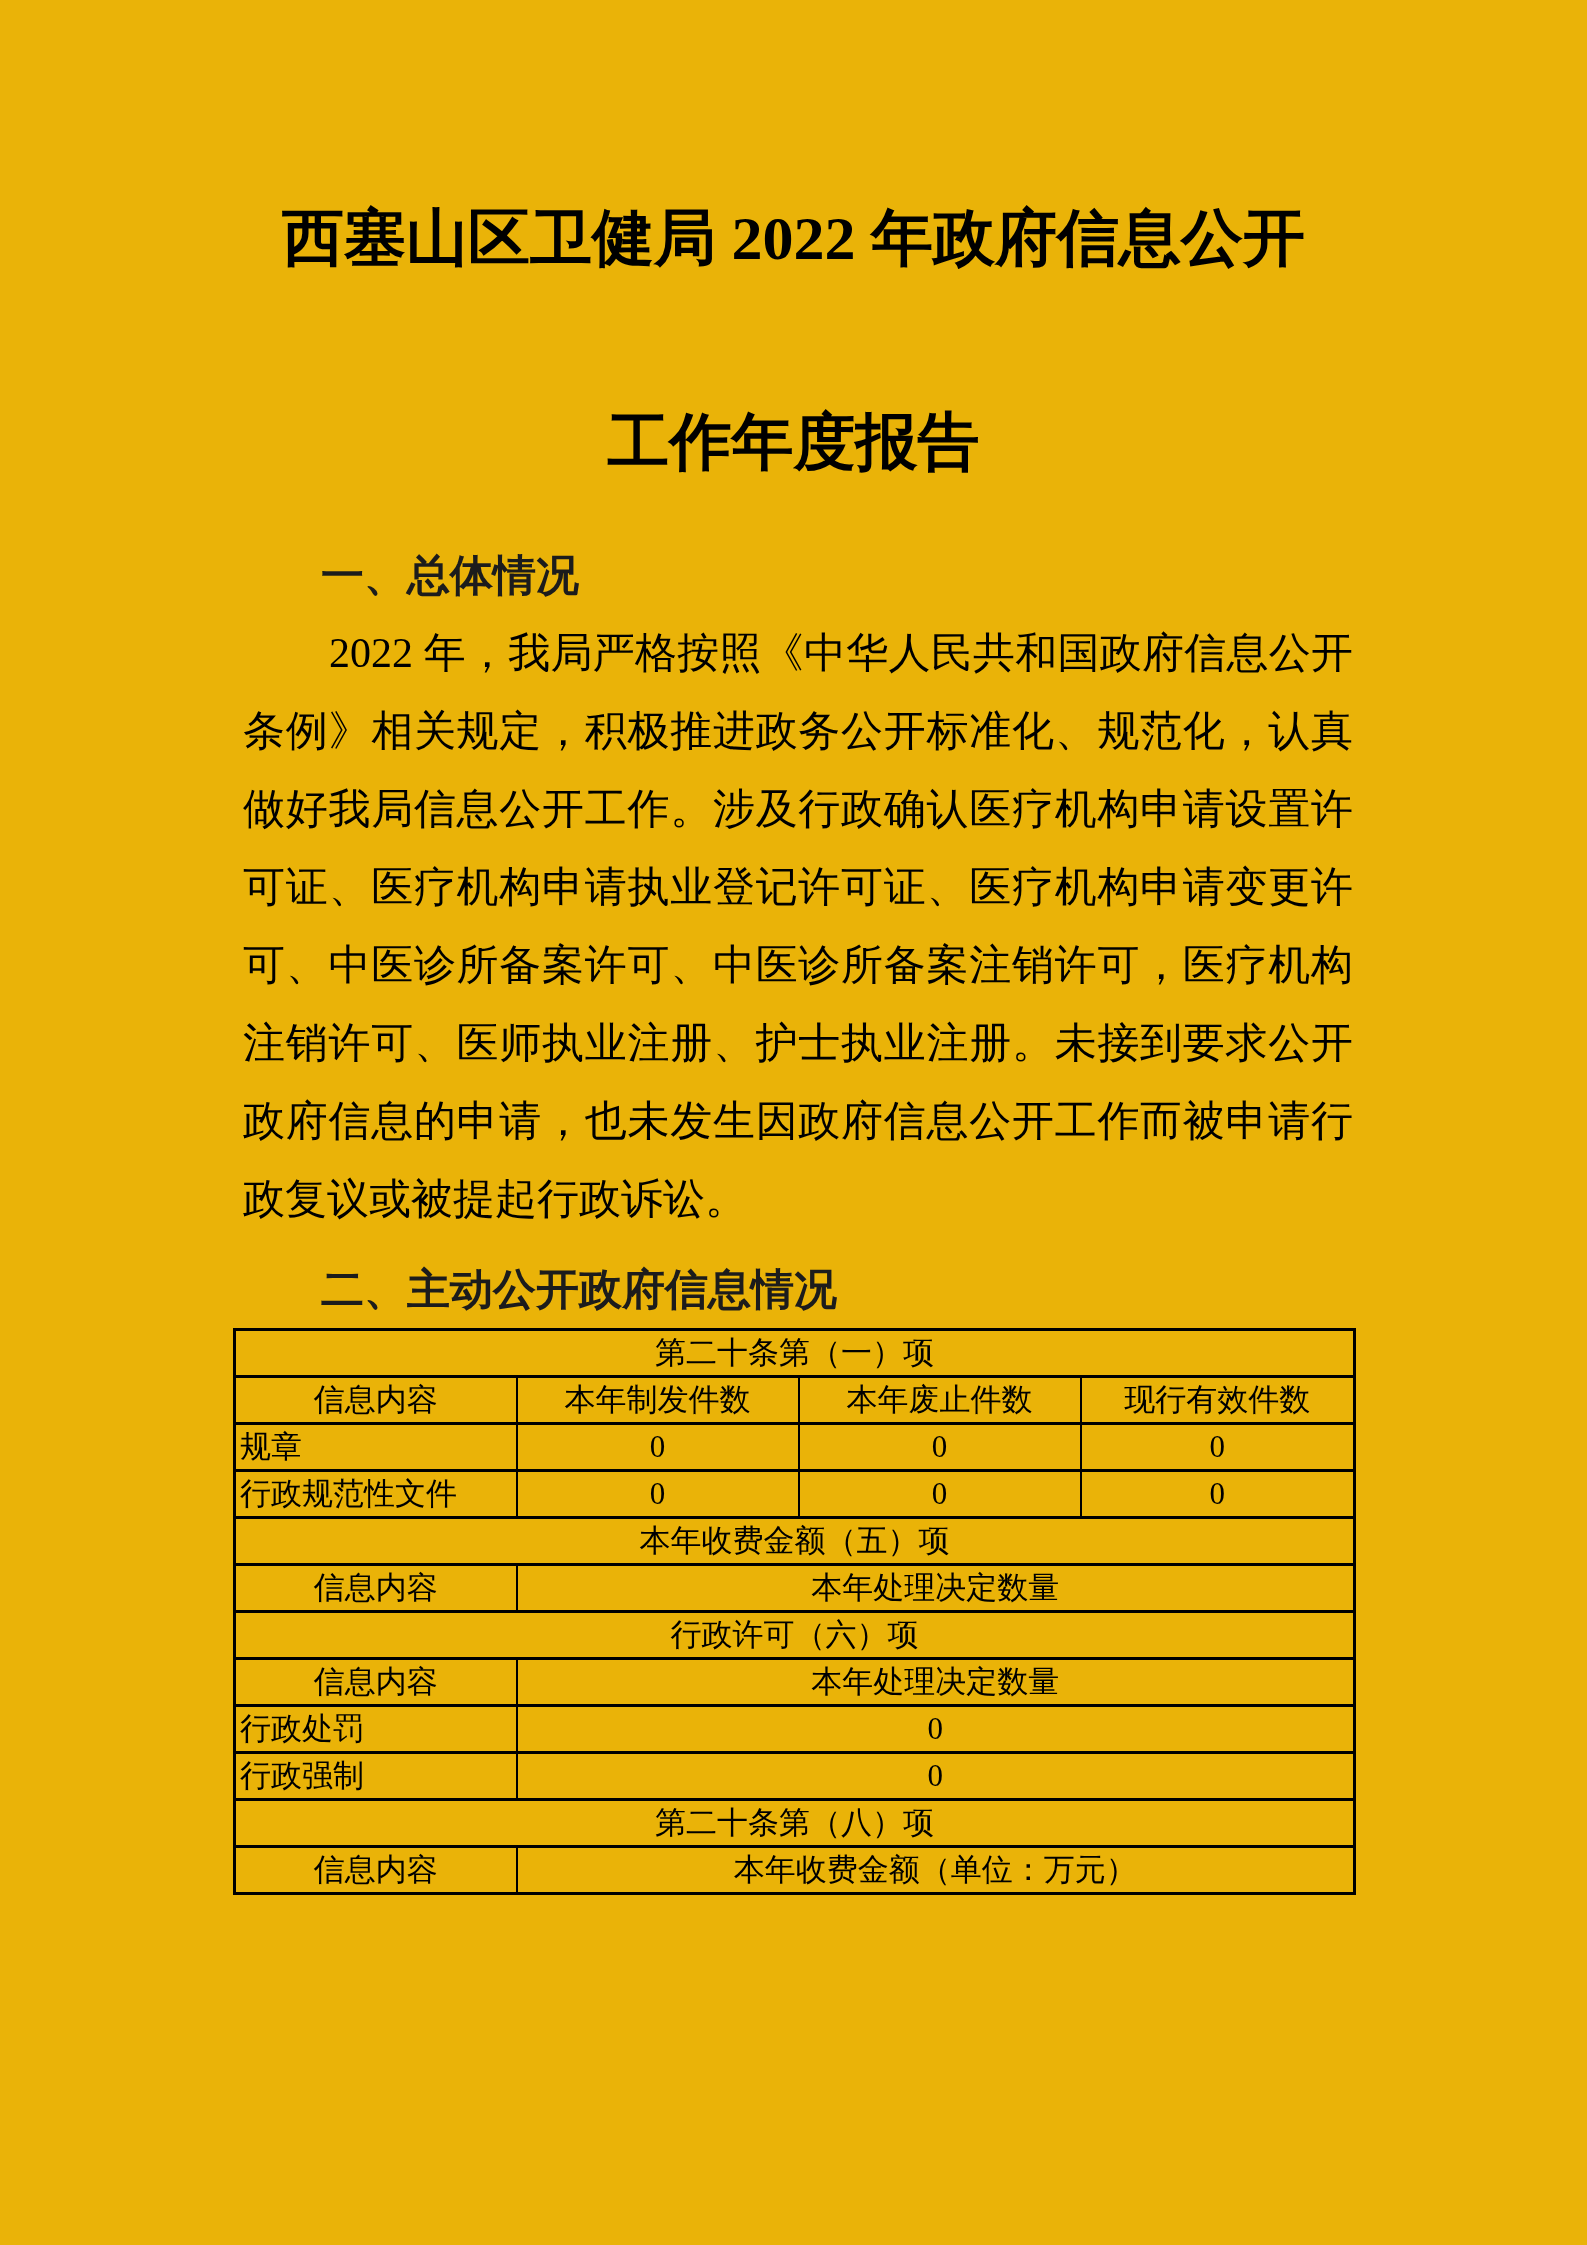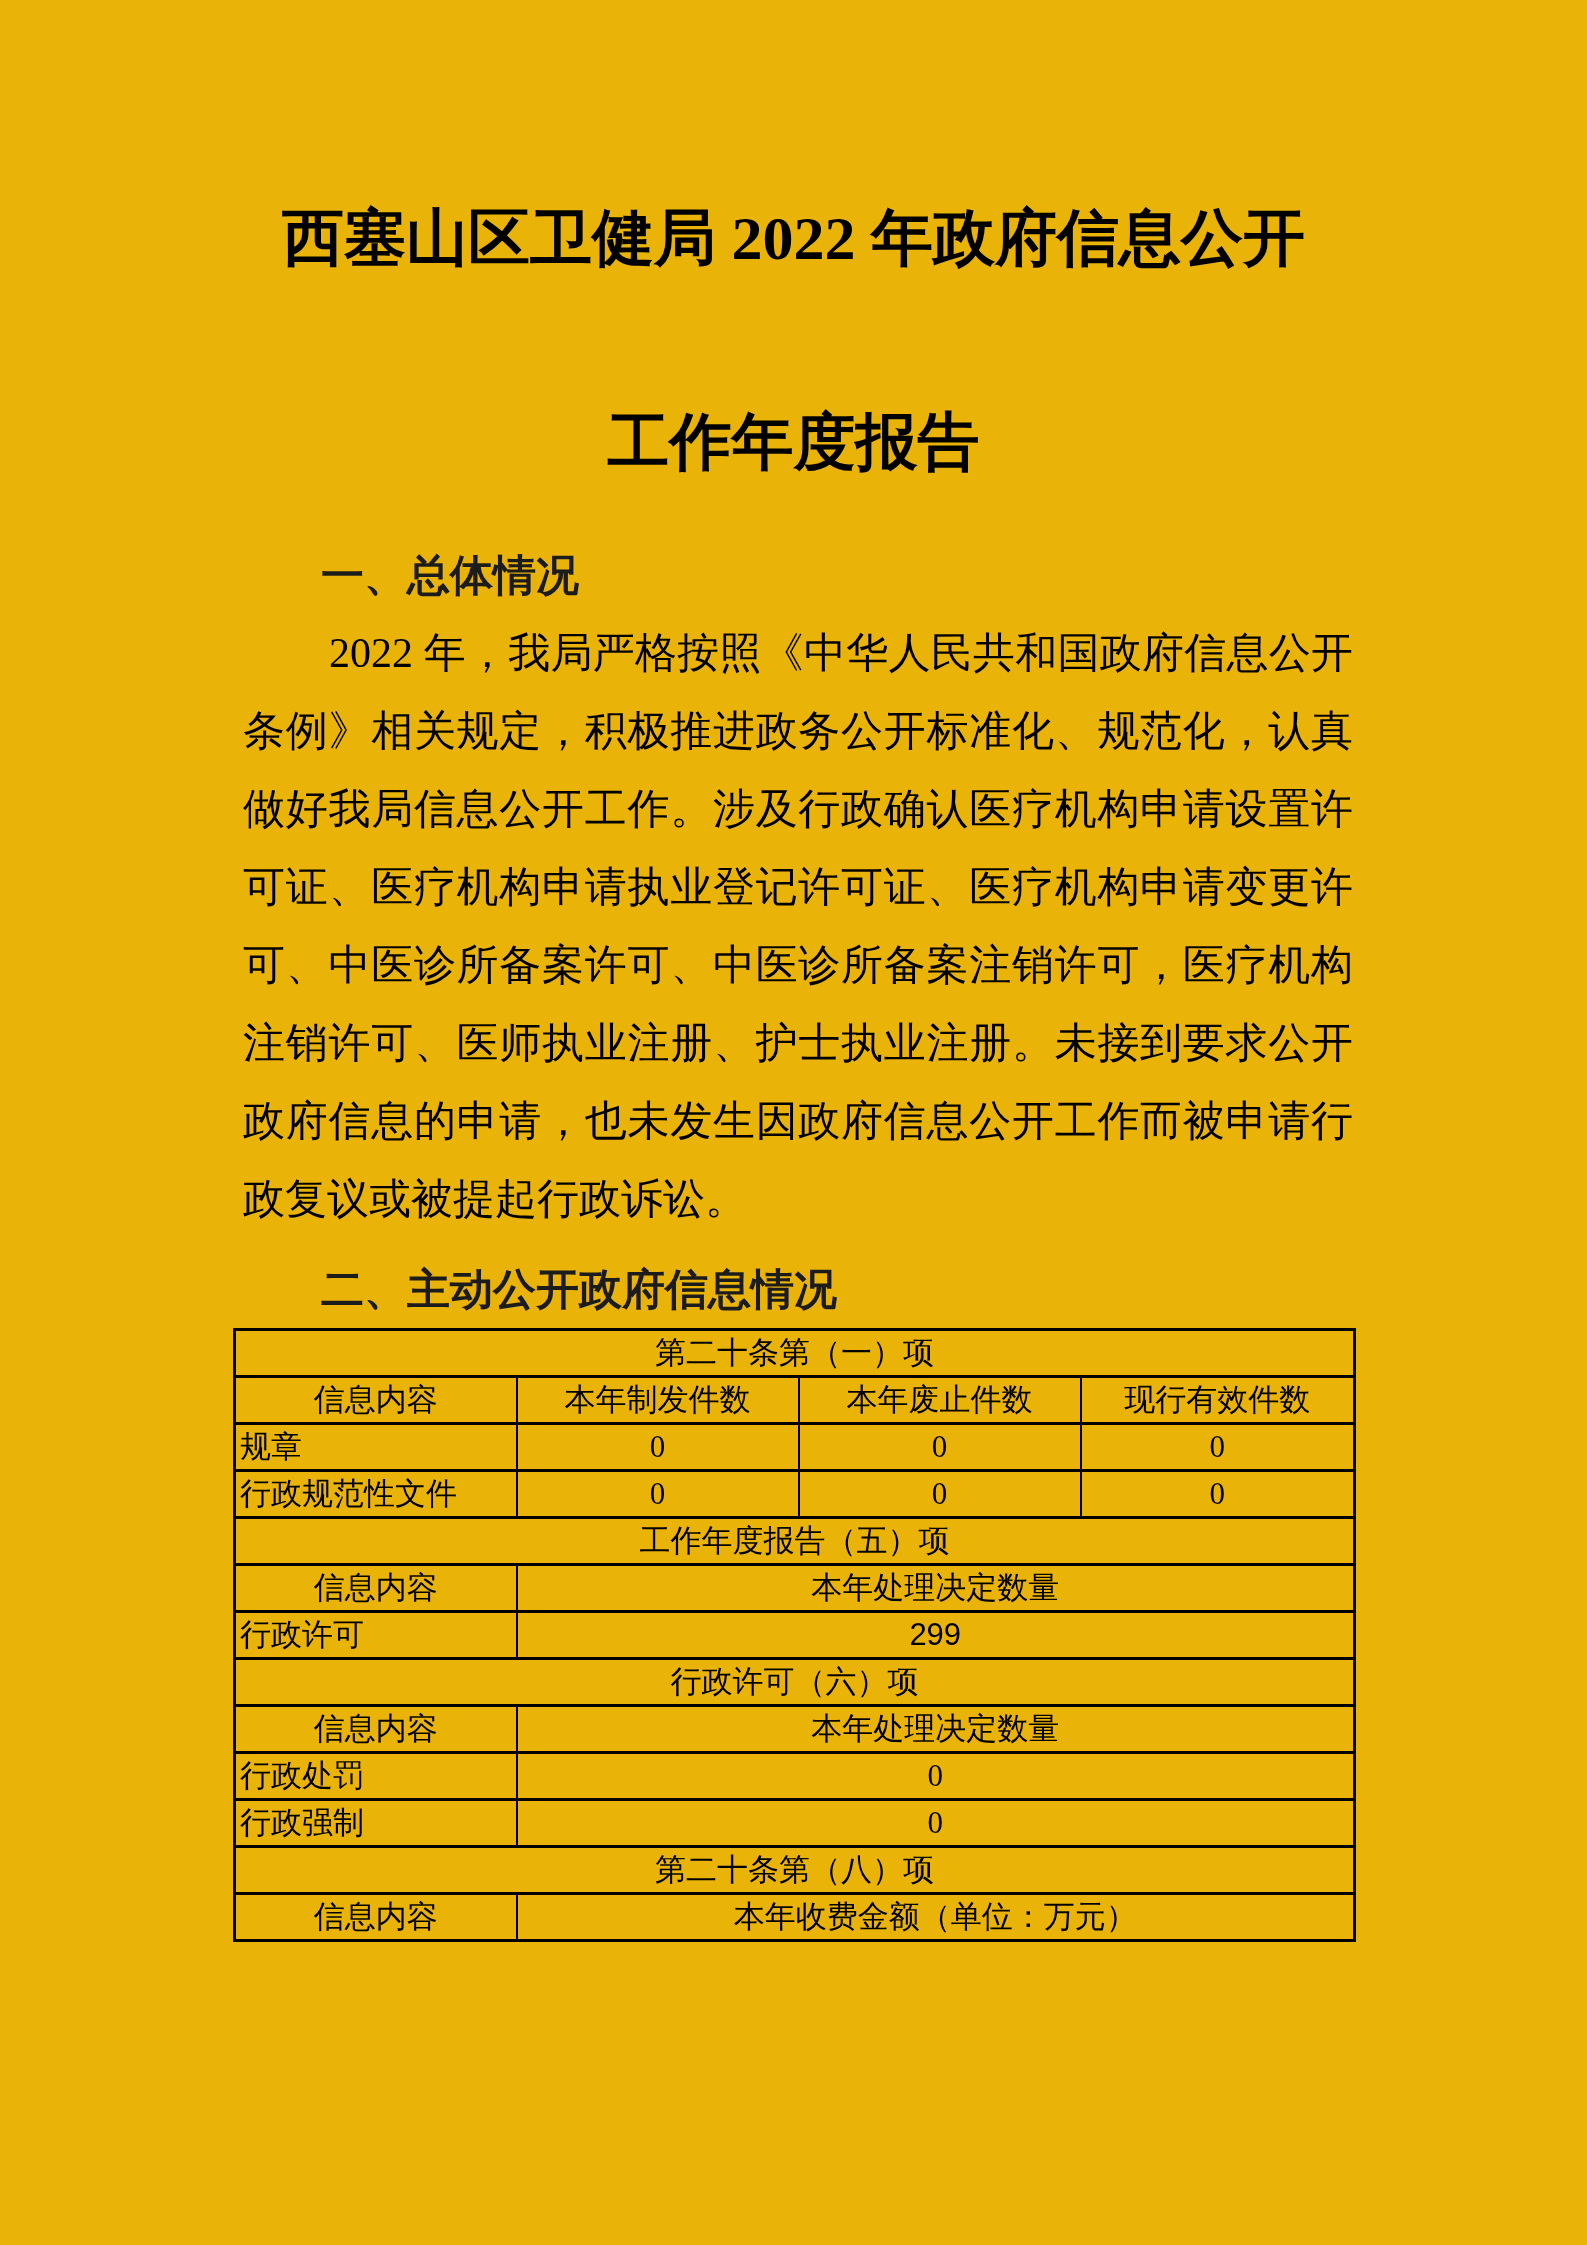--- a/index.html
+++ b/index.html
@@ -132,29 +132,25 @@
         <td class="c">0</td>
         <td class="c">0</td>
       </tr>
       <tr>
         <td class="l">行政规范性文件</td>
         <td class="c">0</td>
         <td class="c">0</td>
         <td class="c">0</td>
       </tr>
       <tr>
-        <td colspan="4" class="sec">工作年度报告（五）项</td>
+        <td colspan="4" class="sec">本年收费金额（五）项</td>
       </tr>
       <tr>
         <td class="c">信息内容</td>
         <td colspan="3" class="c">本年处理决定数量</td>
-      </tr>
-      <tr>
-        <td class="l">行政许可</td>
-        <td colspan="3" class="c"><span class="sansnum">299</span></td>
       </tr>
       <tr>
         <td colspan="4" class="sec">行政许可（六）项</td>
       </tr>
       <tr>
         <td class="c">信息内容</td>
         <td colspan="3" class="c">本年处理决定数量</td>
       </tr>
       <tr>
         <td class="l">行政处罚</td>

